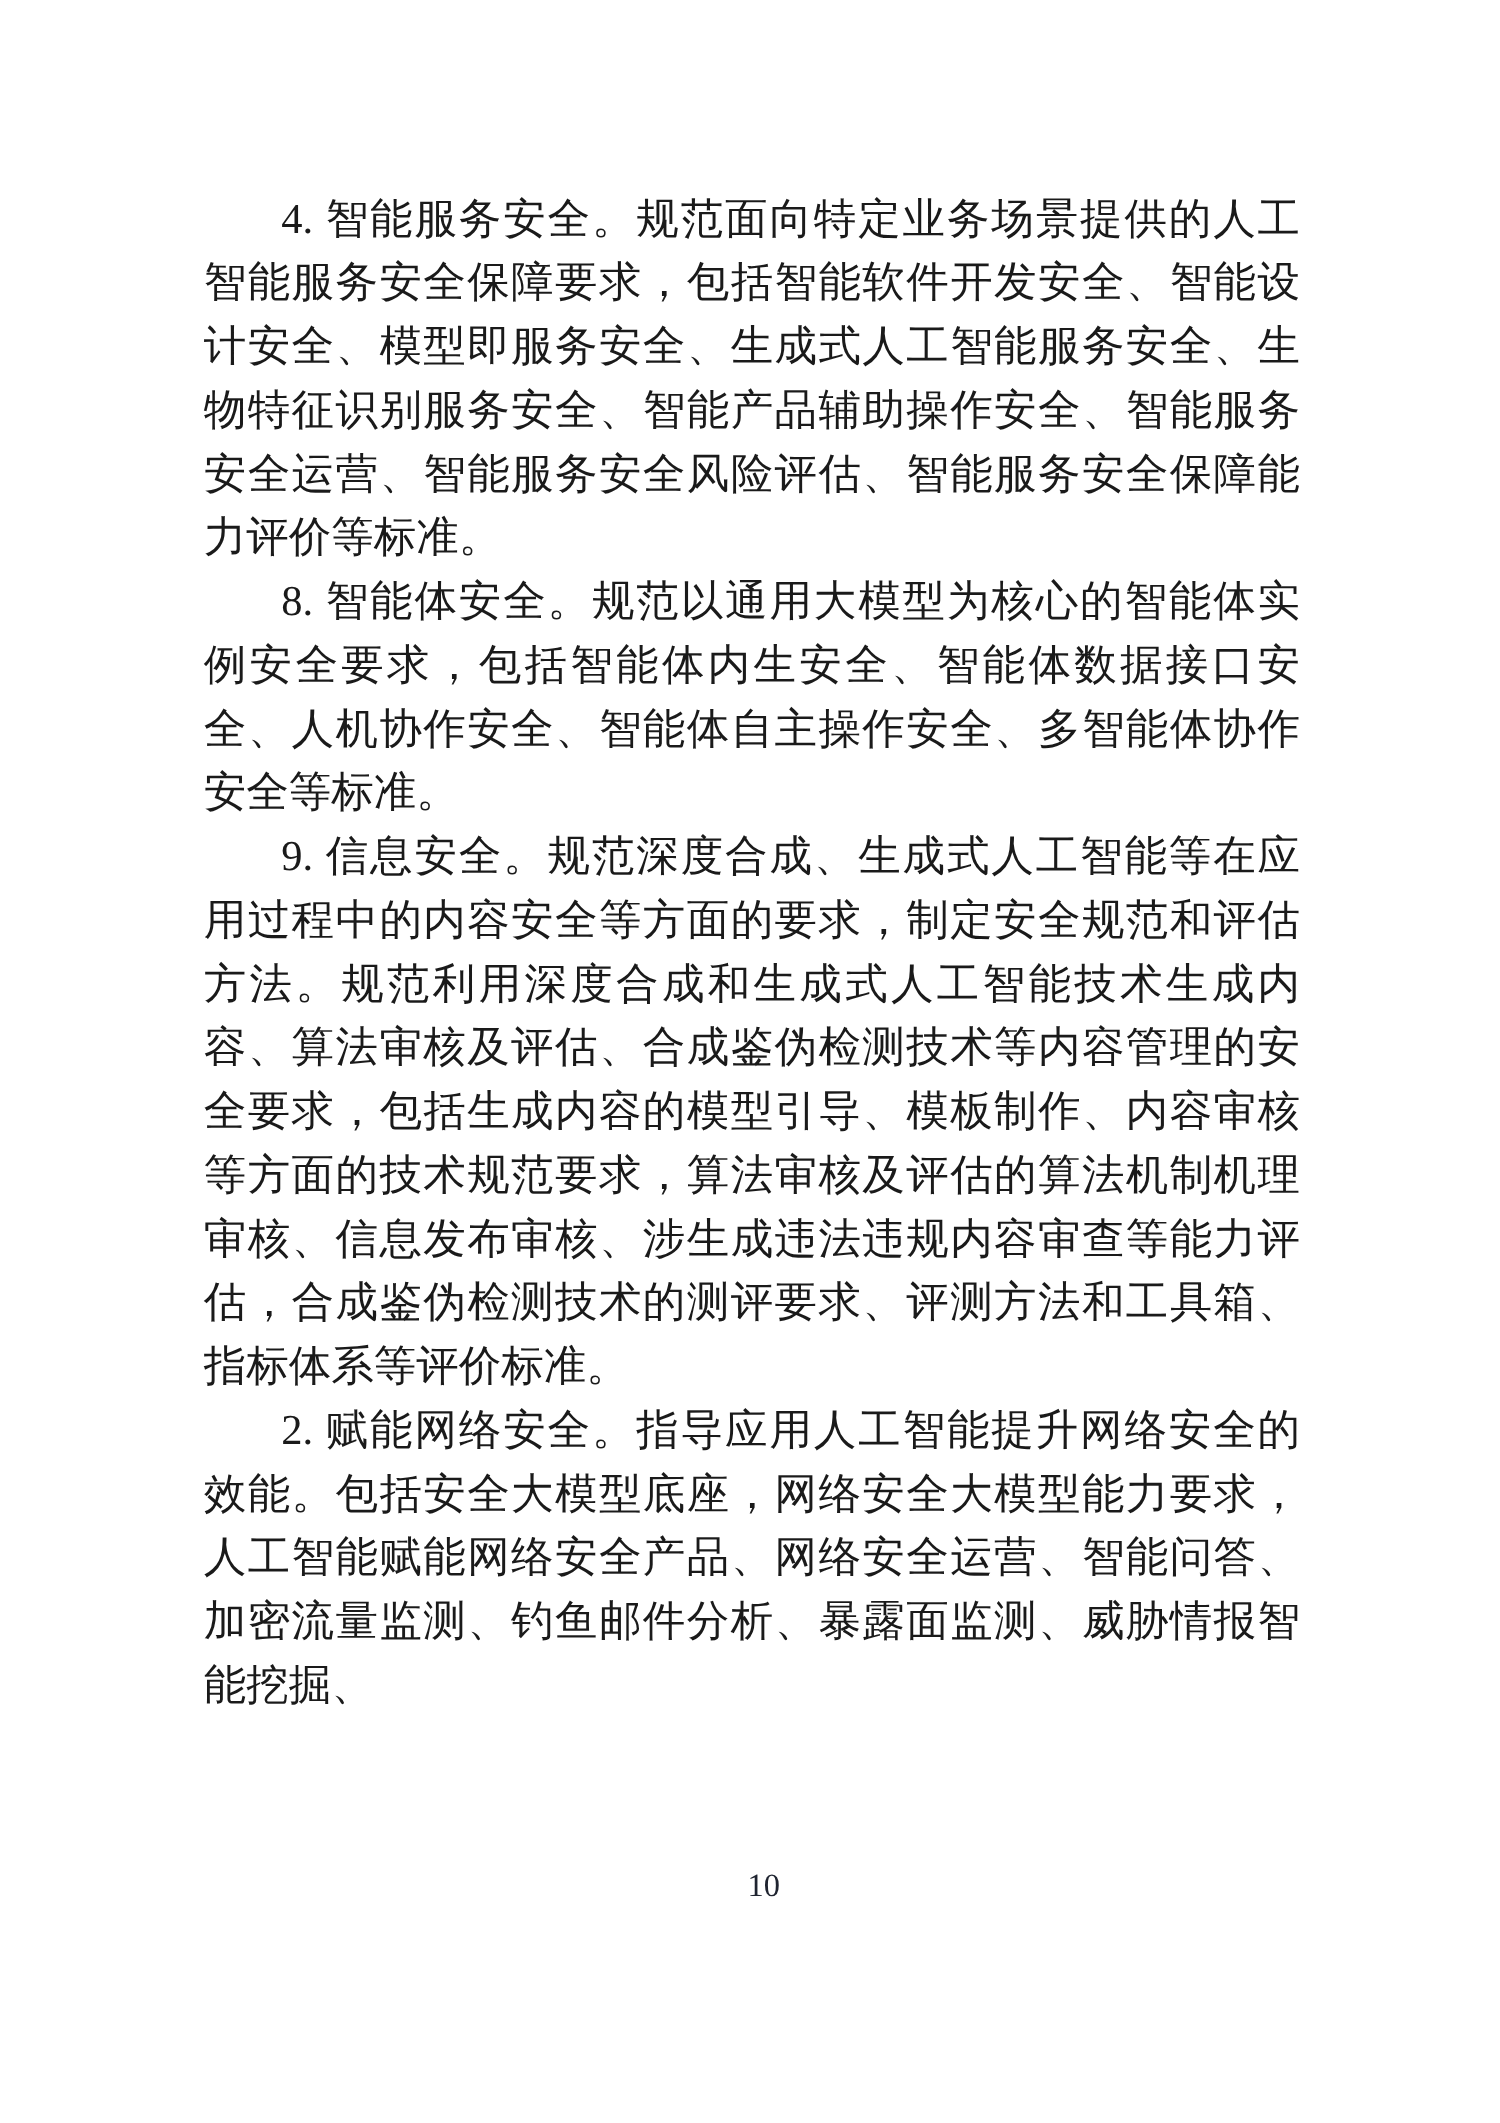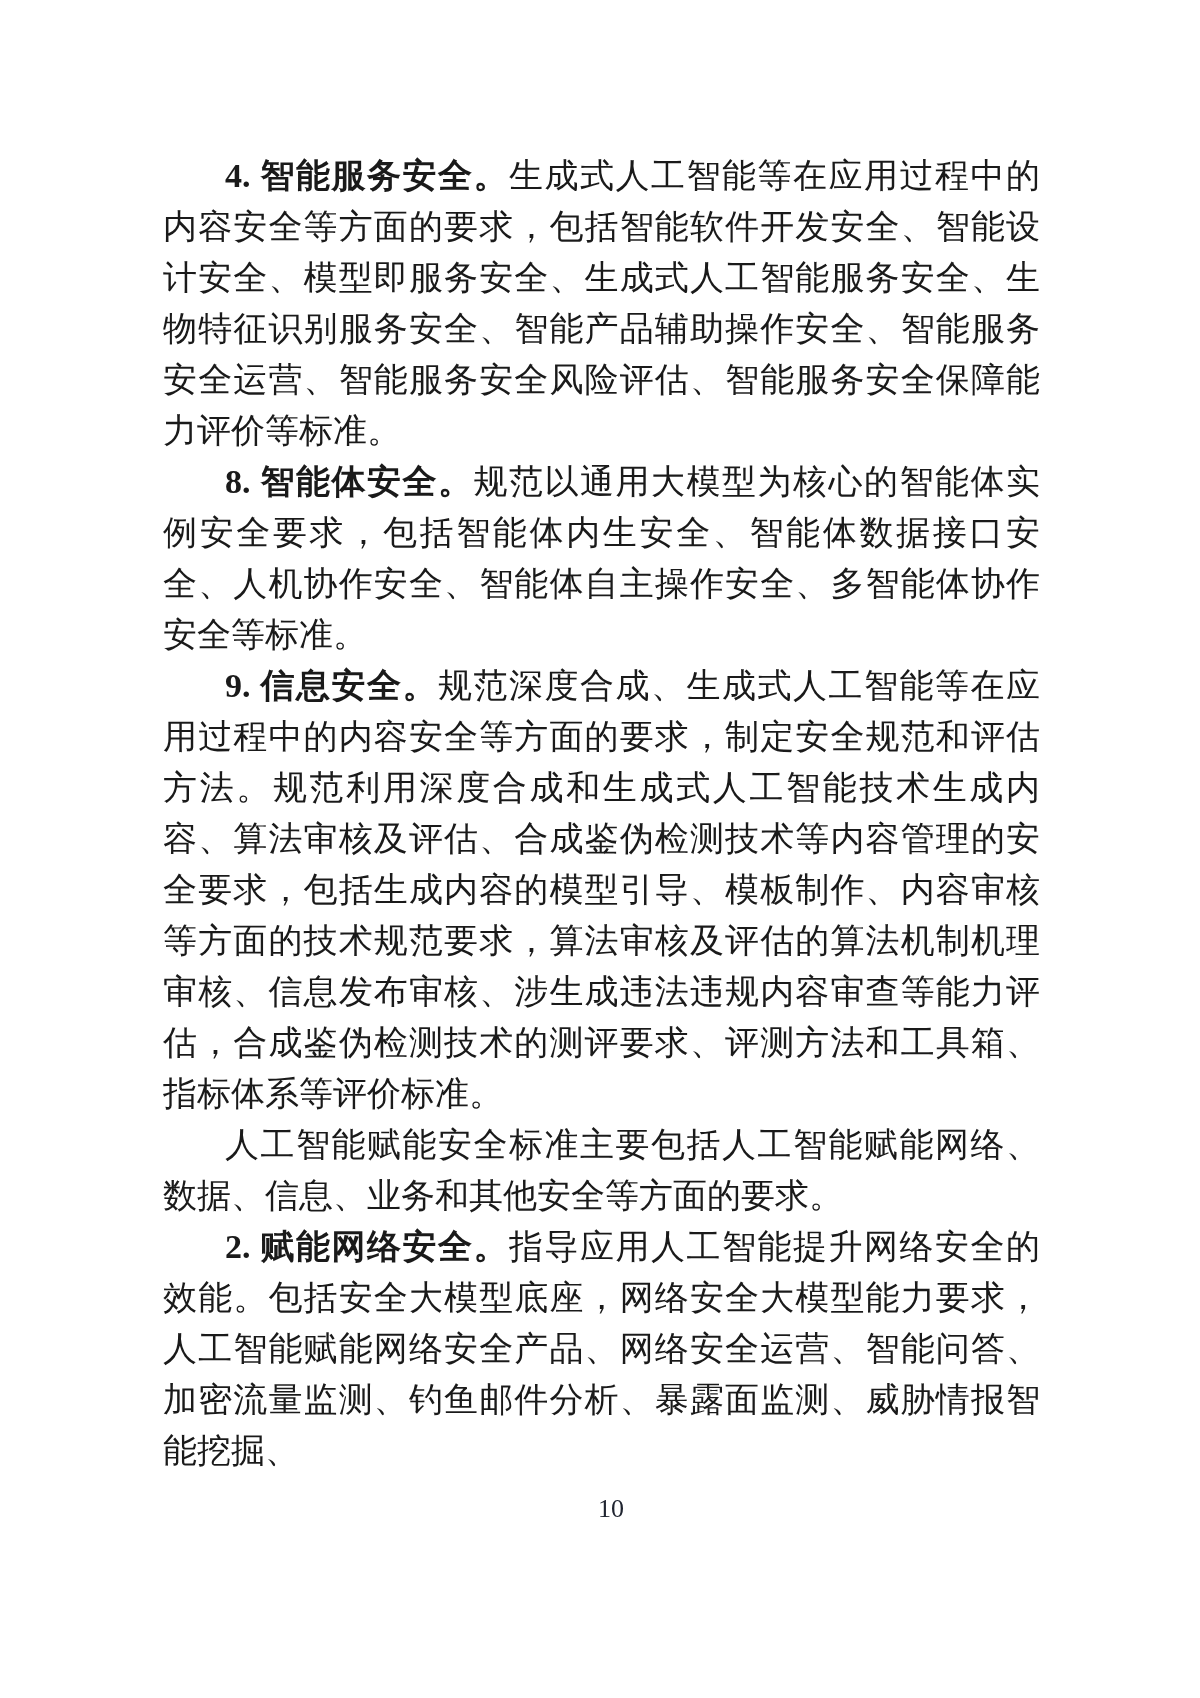--- a/index.html
+++ b/index.html
@@ -38,49 +38,48 @@
   .para {
     margin: 0;
     padding: 0;
     text-indent: 62px;
   }
   .para.heading-line {
     text-indent: 72px;
     font-weight: 700;
   }
   .para .lead {
-    font-weight: 700;
+    font-weight: 400;
   }
   .footer {
     position: absolute;
     left: 11px;
     top: 1492px;
     width: 1200px;
     text-align: center;
     font-size: 26px;
     line-height: 34px;
     color: #1f2430;
     font-family: "Liberation Serif", "DejaVu Serif", serif;
   }
 </style>
 </head>
 <body>
 
 <div class="page">
 
   <div class="content">
 
-    <p class="para"><span class="lead">4. 智能服务安全。</span><span class="body-text">生成式人工智能等在应用过程中的内容安全等方面的要求，包括智能软件开发安全、智能设计安全、模型即服务安全、生成式人工智能服务安全、生物特征识别服务安全、智能产品辅助操作安全、智能服务安全运营、智能服务安全风险评估、智能服务安全保障能力评价等标准。</span></p>
+    <p class="para"><span class="lead">4. 智能服务安全。</span><span class="body-text">规范面向特定业务场景提供的人工智能服务安全保障要求，包括智能软件开发安全、智能设计安全、模型即服务安全、生成式人工智能服务安全、生物特征识别服务安全、智能产品辅助操作安全、智能服务安全运营、智能服务安全风险评估、智能服务安全保障能力评价等标准。</span></p>
 
     <p class="para"><span class="lead">8. 智能体安全。</span><span class="body-text">规范以通用大模型为核心的智能体实例安全要求，包括智能体内生安全、智能体数据接口安全、人机协作安全、智能体自主操作安全、多智能体协作安全等标准。</span></p>
 
     <p class="para"><span class="lead">9. 信息安全。</span><span class="body-text">规范深度合成、生成式人工智能等在应用过程中的内容安全等方面的要求，制定安全规范和评估方法。规范利用深度合成和生成式人工智能技术生成内容、算法审核及评估、合成鉴伪检测技术等内容管理的安全要求，包括生成内容的模型引导、模板制作、内容审核等方面的技术规范要求，算法审核及评估的算法机制机理审核、信息发布审核、涉生成违法违规内容审查等能力评估，合成鉴伪检测技术的测评要求、评测方法和工具箱、指标体系等评价标准。</span></p>
 
 
-    <p class="para"><span class="body-text">人工智能赋能安全标准主要包括人工智能赋能网络、数据、信息、业务和其他安全等方面的要求。</span></p>
 
     <p class="para"><span class="lead">2. 赋能网络安全。</span><span class="body-text">指导应用人工智能提升网络安全的效能。包括安全大模型底座，网络安全大模型能力要求，人工智能赋能网络安全产品、网络安全运营、智能问答、加密流量监测、钓鱼邮件分析、暴露面监测、威胁情报智能挖掘、</span></p>
 
   </div>
 
   <div class="footer">10</div>
 
 </div>
 
 </body></html>

